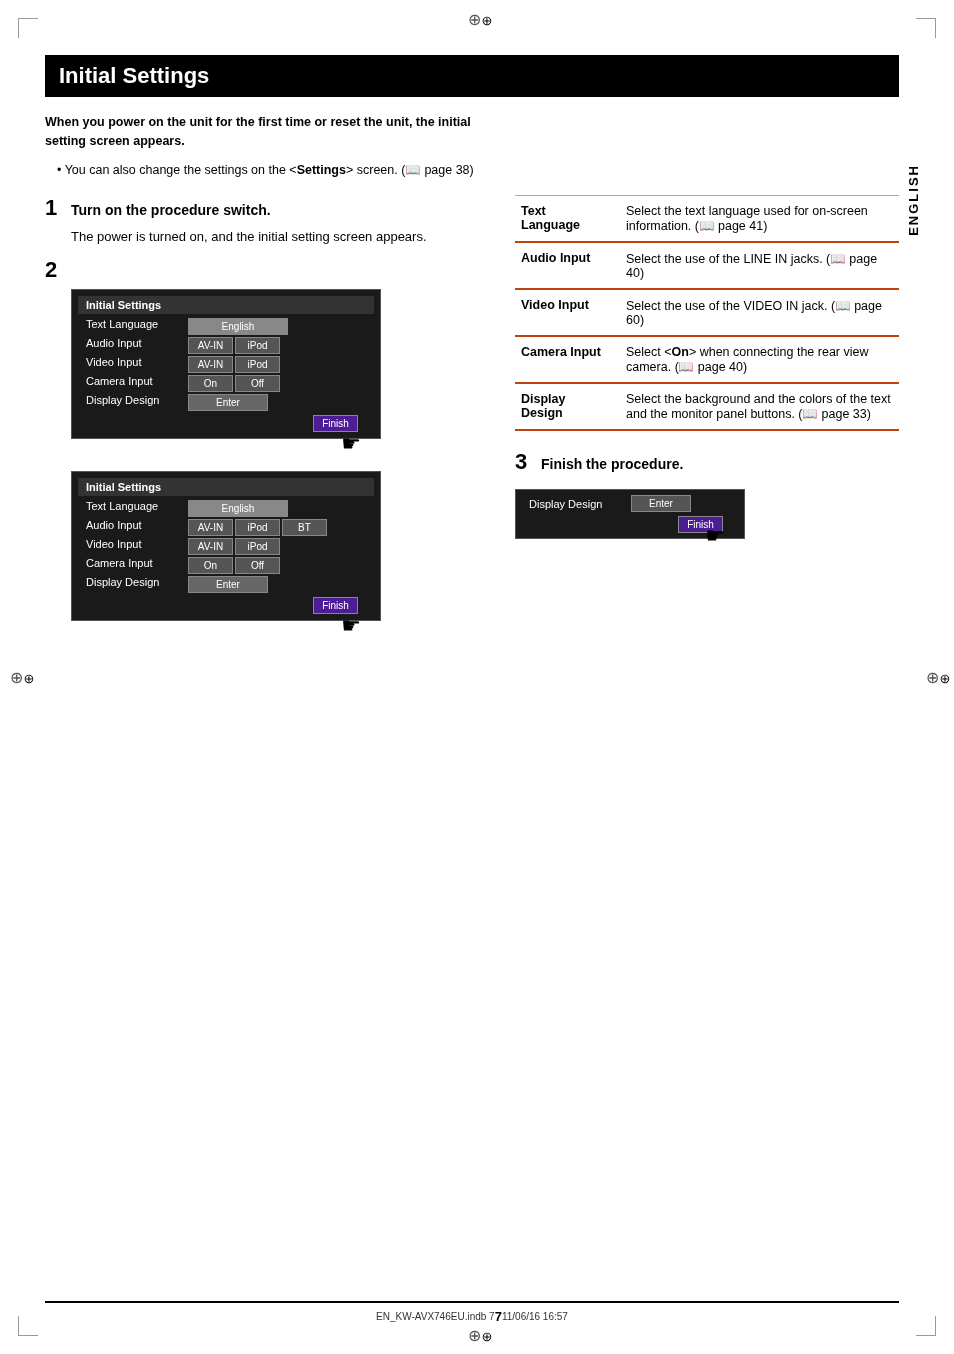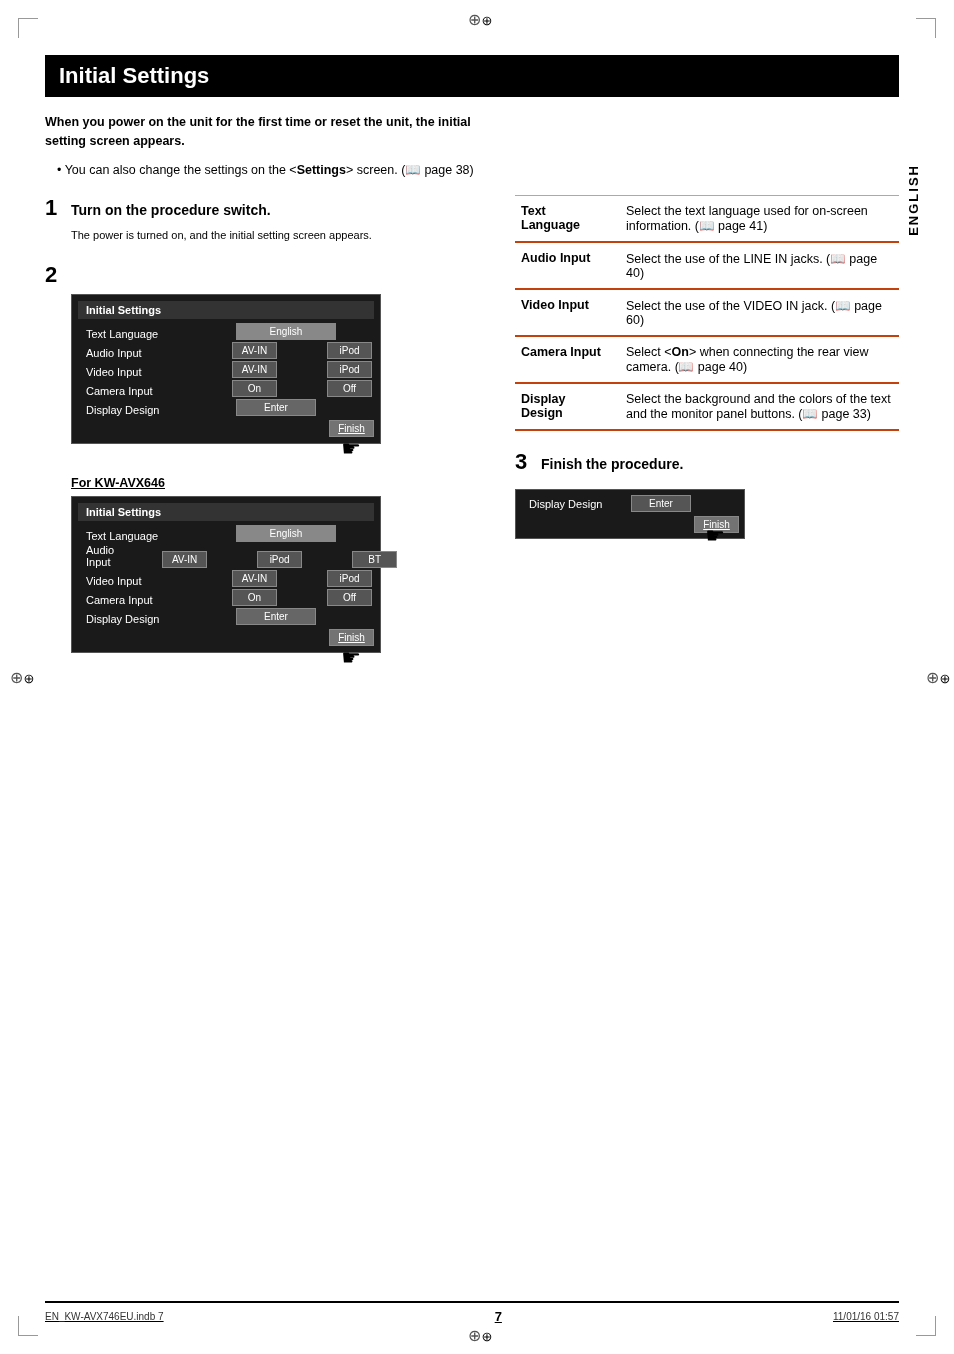--- a/index.html
+++ b/index.html
@@ -121,24 +121,24 @@
     .step-num {
       font-size: 22px;
       font-weight: bold;
       min-width: 16px;
     }
     .step-title {
       font-size: 14px;
       font-weight: bold;
     }
     .step-desc {
-      font-size: 11px;
+      font-size: 13px;
       line-height: 1.5;
       margin-left: 26px;
-      margin-bottom: 18px;
+      margin-bottom: 10px;
       max-width: 380px;
     }
 
     
     .model-label {
       font-size: 12.5px;
       font-weight: bold;
       text-decoration: underline;
       margin-left: 26px;
       margin-bottom: 6px;
@@ -157,23 +157,22 @@
     .settings-title-bar {
       background: #333;
       color: #fff;
       font-size: 11px;
       padding: 3px 8px;
       margin-bottom: 4px;
       font-weight: bold;
     }
     .settings-row {
       display: flex;
-      align-items: flex-end;
+      align-items: flex-start;
       margin-bottom: 2px;
-      gap: 48px;
     }
     .settings-label {
       color: #fff;
       font-size: 11px;
       width: 110px;
       padding-left: 8px;
     }
     .settings-btn {
       background: #555;
       color: #fff;
@@ -185,24 +184,23 @@
       text-align: center;
     }
     .settings-btn.highlight {
       background: #888;
     }
     .settings-btn.enter-btn {
       background: #666;
       min-width: 80px;
     }
     .settings-btn.finish-btn {
-      background: #737373;
+      background: #4c1d95;
       float: right;
-      margin-right: 0;
-      text-decoration: underline;
+      margin-right: 16px;
     }
     .settings-finish-row {
       display: flex;
       justify-content: flex-end;
       margin-top: 4px;
     }
 
     
     .finger-icon {
       font-size: 22px;
@@ -256,25 +254,24 @@
       padding-left: 8px;
     }
 
     
     .bottom-bar {
       position: absolute;
       bottom: 30px;
       left: 45px;
       right: 55px;
       display: flex;
-      justify-content: space-between;
+      justify-content: center;
       align-items: center;
       border-top: 2px solid #000;
       padding-top: 6px;
-      text-decoration: underline;
     }
     .footer-left {
       font-size: 10px;
       color: #333;
     }
     .footer-center {
       font-size: 13px;
       font-weight: bold;
     }
     .footer-right {
@@ -361,21 +358,20 @@
             <span class="settings-btn enter-btn">Enter</span>
           </div>
           <div class="settings-finish-row">
             <span class="settings-btn finish-btn">Finish</span>
           </div>
         </div>
         <div class="finger-icon">☛</div>
       </div>
 
       
-      <div class="model-label">For KW-AVX646</div>
       <div class="settings-screen-wrap">
         <div class="settings-screen">
           <div class="settings-title-bar">Initial Settings</div>
           <div class="settings-row">
             <span class="settings-label">Text Language</span>
             <span class="settings-btn highlight" style="min-width:100px;">English</span>
           </div>
           <div class="settings-row">
             <span class="settings-label">Audio Input</span>
             <span class="settings-btn">AV-IN</span>
@@ -453,14 +449,14 @@
 
     </div>
 
   </div>
 
 </div>
 
 <div class="bottom-bar">
   <span class="footer-left">EN_KW-AVX746EU.indb  7</span>
   <span class="footer-center">7</span>
-  <span class="footer-right">11/01/16  01:57</span>
+  <span class="footer-right">11/06/16  16:57</span>
 </div>
 
 </body></html>

